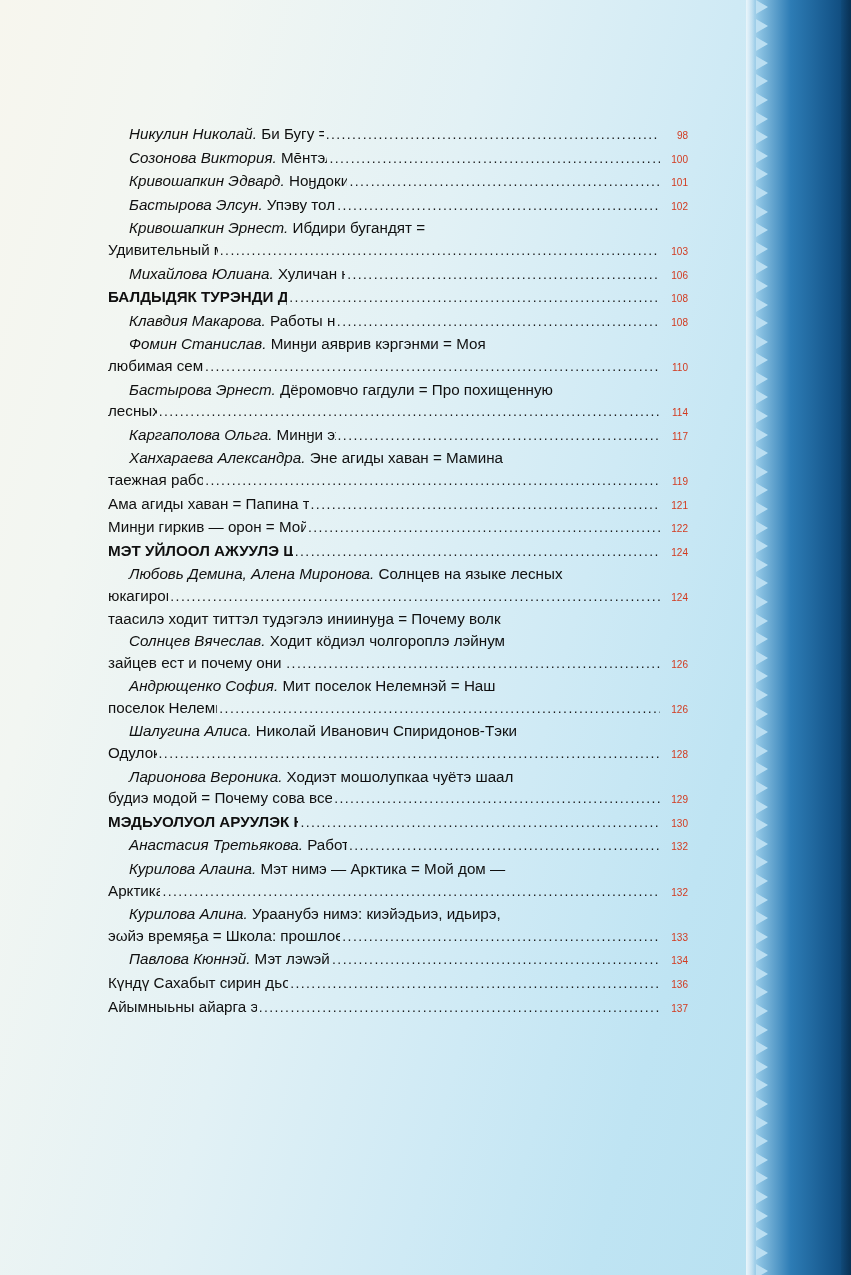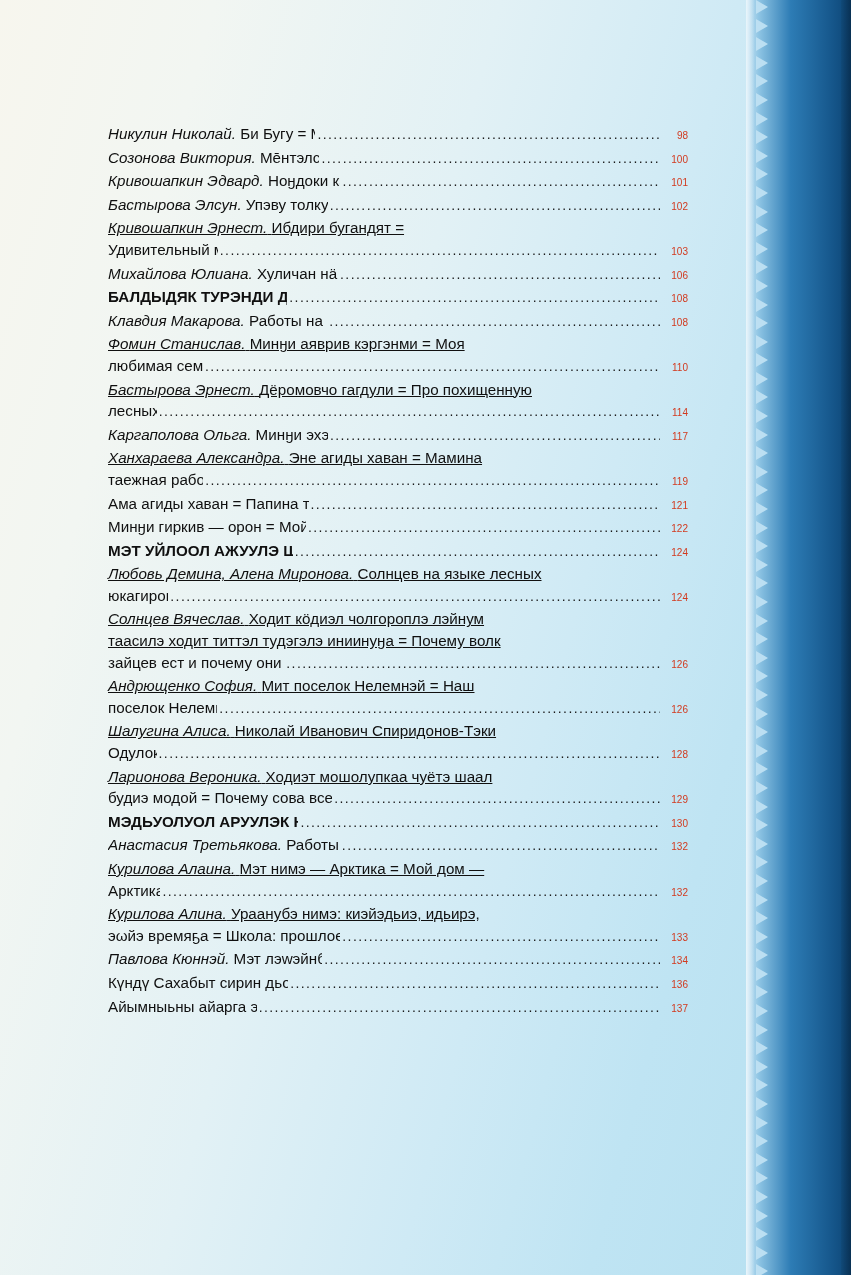--- a/index.html
+++ b/index.html
@@ -82,20 +82,21 @@
   }
   .entry {
     font-size: 15.2px;
     line-height: 21.6px;
     color: #101010;
     margin: 0 0 0 0;
     white-space: normal;
   }
   .entry .author {
     font-style: italic;
+    margin-left: 21px;
   }
   .entry .bold {
     font-weight: bold;
   }
   .entry .title {
     font-style: normal;
   }
   .row {
     display: flex;
     align-items: baseline;
@@ -117,21 +118,20 @@
   }
   .row .page-num {
     flex: 0 0 auto;
     color: #d23a1f;
     font-size: 10px;
     text-align: right;
     min-width: 26px;
   }
   .wrapline {
     width: 580px;
-    text-decoration: underline;
   }
 </style>
 </head>
 <body>
 
 <div class="page">
 
   <div class="toc">
 
     <div class="entry">
@@ -262,22 +262,22 @@
     <div class="entry">
       <div class="wrapline"><span class="author">Любовь Демина, Алена Миронова.</span> <span class="title">Солнцев на языке лесных</span></div>
       <div class="row">
         <span class="text"><span class="title">юкагиров</span></span>
         <span class="dots">.....................................................................................................</span>
         <span class="page-num">124</span>
       </div>
     </div>
 
     <div class="entry">
+      <div class="wrapline"><span class="title">таасилэ ходит титтэл тудэгэлэ иниинуӈа = Почему волк</span></div>
       <div class="wrapline"><span class="author">Солнцев Вячеслав.</span> <span class="title">Ходит кӧдиэл чолгороплэ лэйнум</span></div>
-      <div class="wrapline"><span class="title">таасилэ ходит титтэл тудэгэлэ иниинуӈа = Почему волк</span></div>
       <div class="row">
         <span class="text"><span class="title">зайцев ест и почему они его боятся</span></span>
         <span class="dots">.....................................................................................................</span>
         <span class="page-num">126</span>
       </div>
     </div>
 
     <div class="entry">
       <div class="wrapline"><span class="author">Андрющенко София.</span> <span class="title">Мит поселок Нелемнэй = Наш</span></div>
       <div class="row">

